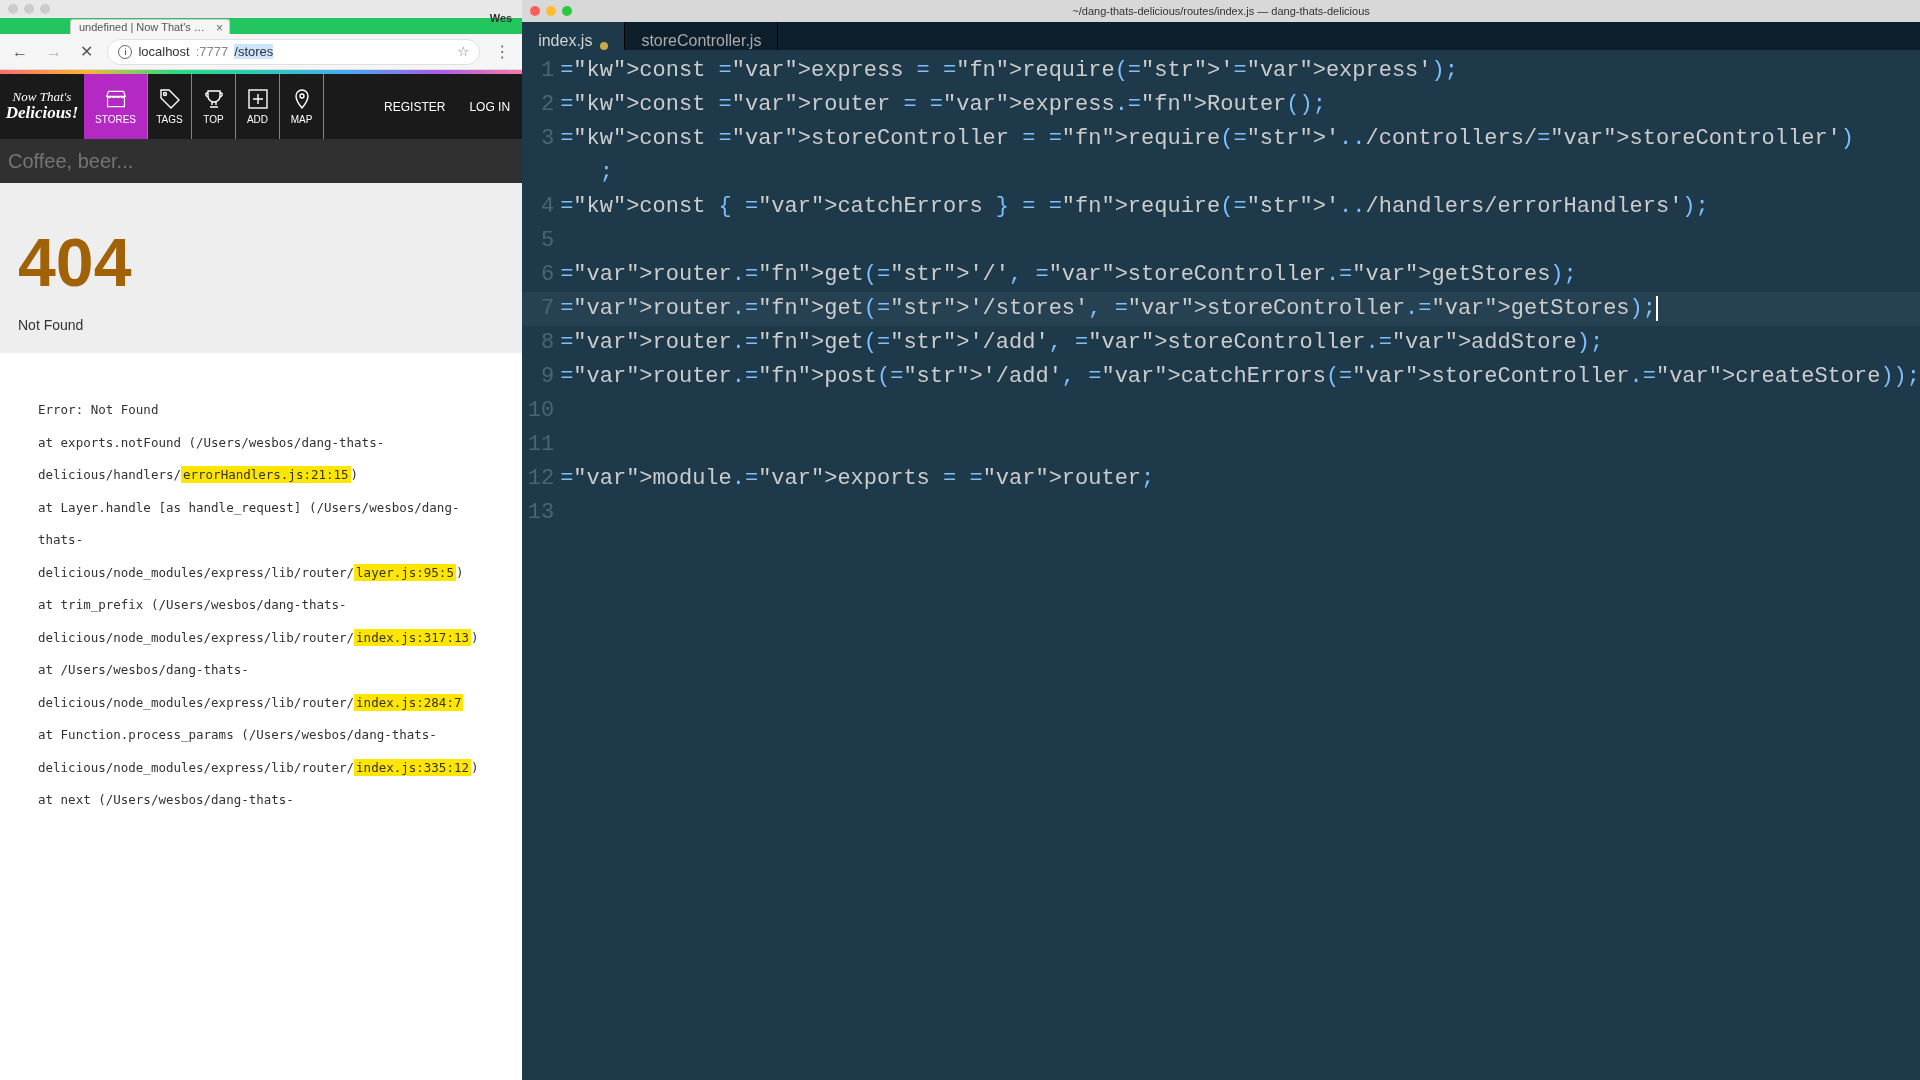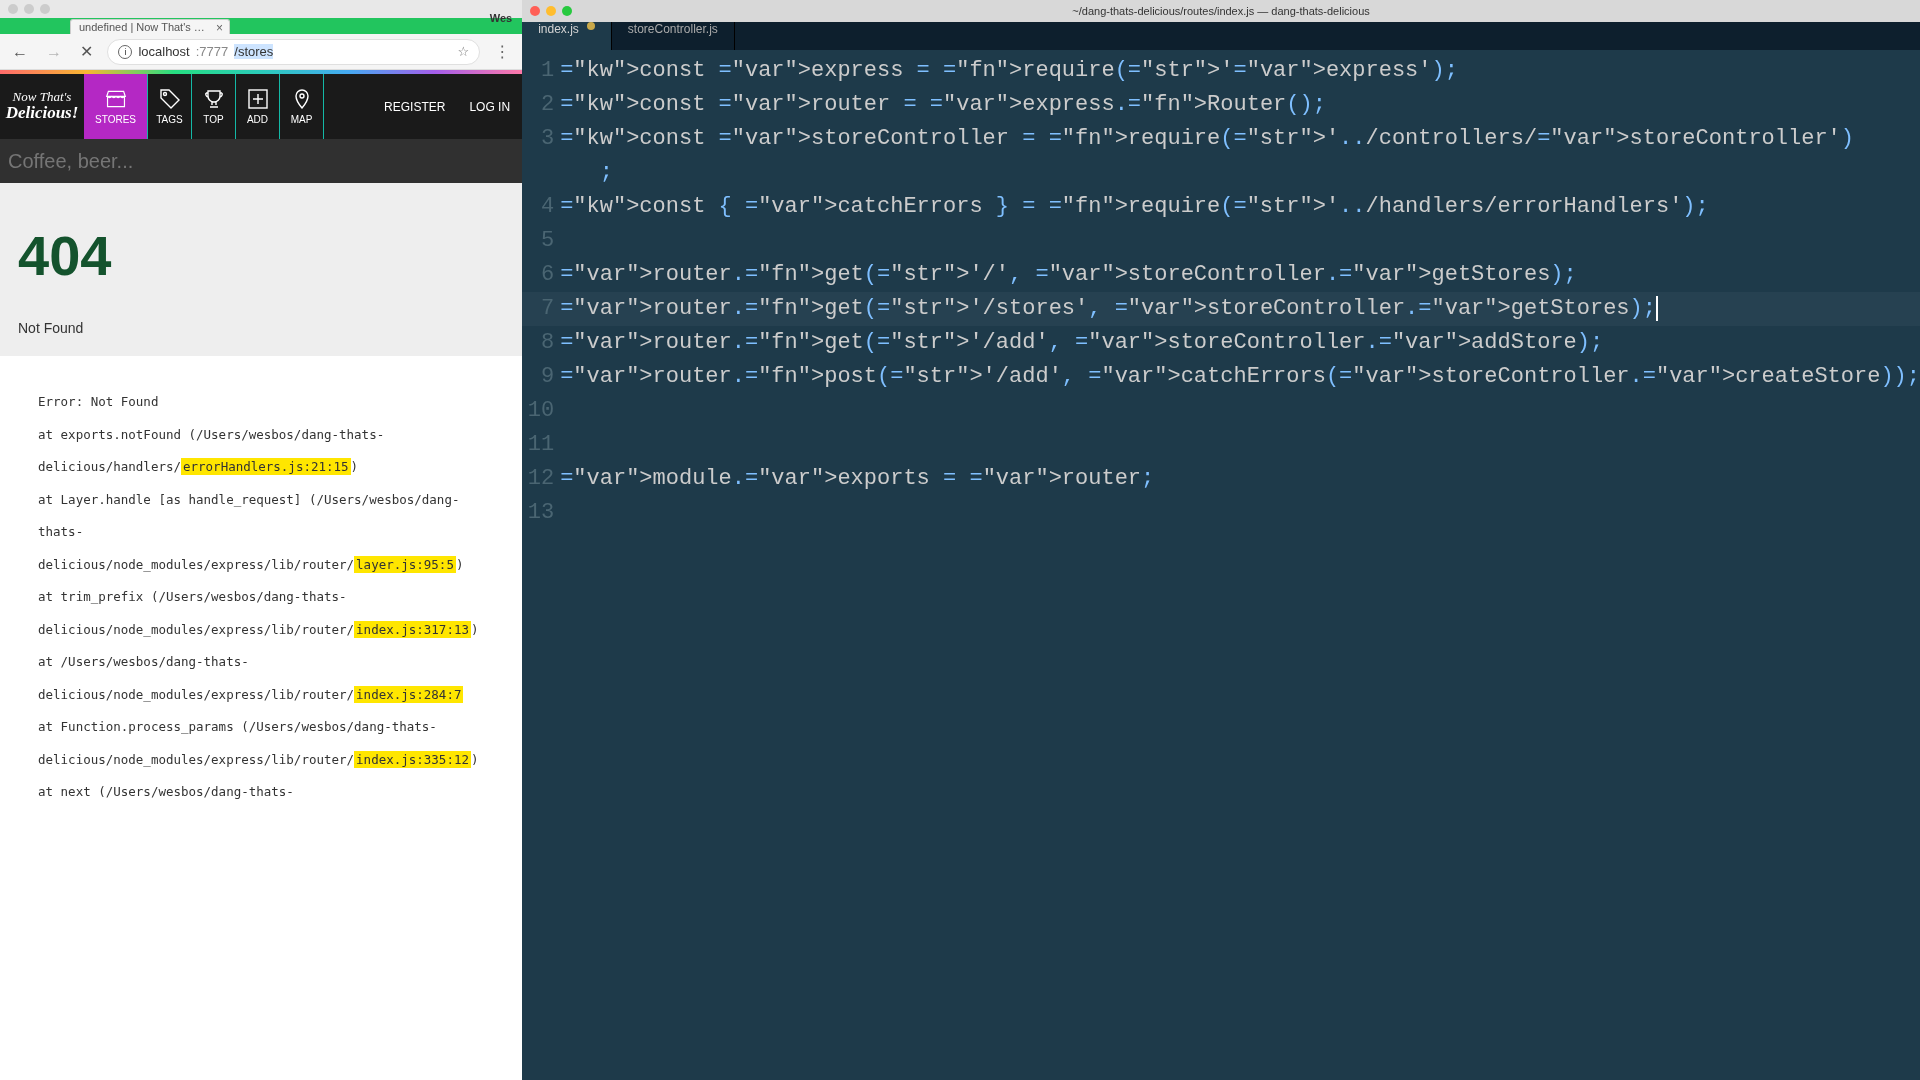--- a/index.html
+++ b/index.html
@@ -28,36 +28,36 @@
 .nav-item.active { background: #b428c4; width: 64px; }
 .nav-icon { width: 22px; height: 22px; display: flex; align-items: center; justify-content: center; }
 .nav-spacer { flex: 1; }
 .nav-link { display: flex; align-items: center; padding: 8px 12px; font-size: 12px; font-weight: 500; }
 
 .search-bar { height: 44px; background: #303030; display: flex; align-items: center; padding: 0 8px; }
 .search-input { background: transparent; border: none; color: #999; font-size: 20px; width: 100%; outline: none; }
 
 .content { flex: 1; overflow: auto; background: #fff; }
 .hero-404 { background: #eee; padding: 40px 18px 20px; }
-.h404 { font-size: 56px; font-weight: 800; color: #14532d; margin-bottom: 32px; }
+.h404 { font-size: 68px; font-weight: 800; color: #a16207; margin-bottom: 16px; }
 .not-found-label { font-size: 14px; color: #333; }
 
-.stack { padding: 30px 38px; font-family: Menlo, Monaco, monospace; font-size: 12.5px; line-height: 2.6; color: #333; }
+.stack { padding: 41px 38px; font-family: Menlo, Monaco, monospace; font-size: 12.5px; line-height: 2.6; color: #333; }
 .stack-line { margin-bottom: 0; }
 .hl { background: #ffe600; padding: 1px 2px; }
 
 
 .editor { flex: 1; height: 1080px; display: flex; flex-direction: column; background: #1e3a4a; }
 .editor-titlebar { height: 22px; background: #d8d8d8; display: flex; align-items: center; position: relative; font-size: 11px; }
 .ed-traffic { display: flex; gap: 6px; padding: 0 8px; }
 .ed-dot { width: 10px; height: 10px; border-radius: 50%; }
 .ed-dot.r { background: #ff5f56; } .ed-dot.y { background: #ffbd2e; } .ed-dot.g { background: #27c93f; }
 .ed-title { position: absolute; left: 0; right: 0; text-align: center; color: #333; }
 .ed-tabs { height: 28px; background: #0d1f2d; display: flex; align-items: stretch; }
-.ed-tab { padding: 0 16px; display: flex; align-items: flex-start; gap: 8px; font-size: 12px; color: #aaa; border-right: 1px solid #000; }
+.ed-tab { padding: 0 16px; display: flex; align-items: flex-end; gap: 8px; font-size: 16px; color: #aaa; border-right: 1px solid #000; }
 .ed-tab.active { background: #1e3a4a; color: #d4d4d4; }
 .dirty-dot { width: 8px; height: 8px; border-radius: 50%; background: #c9a94a; }
 
 .code { flex: 1; font-family: Menlo, Monaco, "Courier New", monospace; font-size: 22px; line-height: 34px; padding: 4px 0; overflow: auto; }
 .code-line { display: flex; }
 .code-line.hl-line { background: rgba(255,255,255,0.04); }
 .gutter { width: 38px; text-align: right; padding-right: 6px; color: #4a6572; user-select: none; flex-shrink: 0; }
 .src { white-space: pre; color: #ccc; }
 .punc { color: #7fbfff; }
 .cursor { border-right: 2px solid #fff; }

